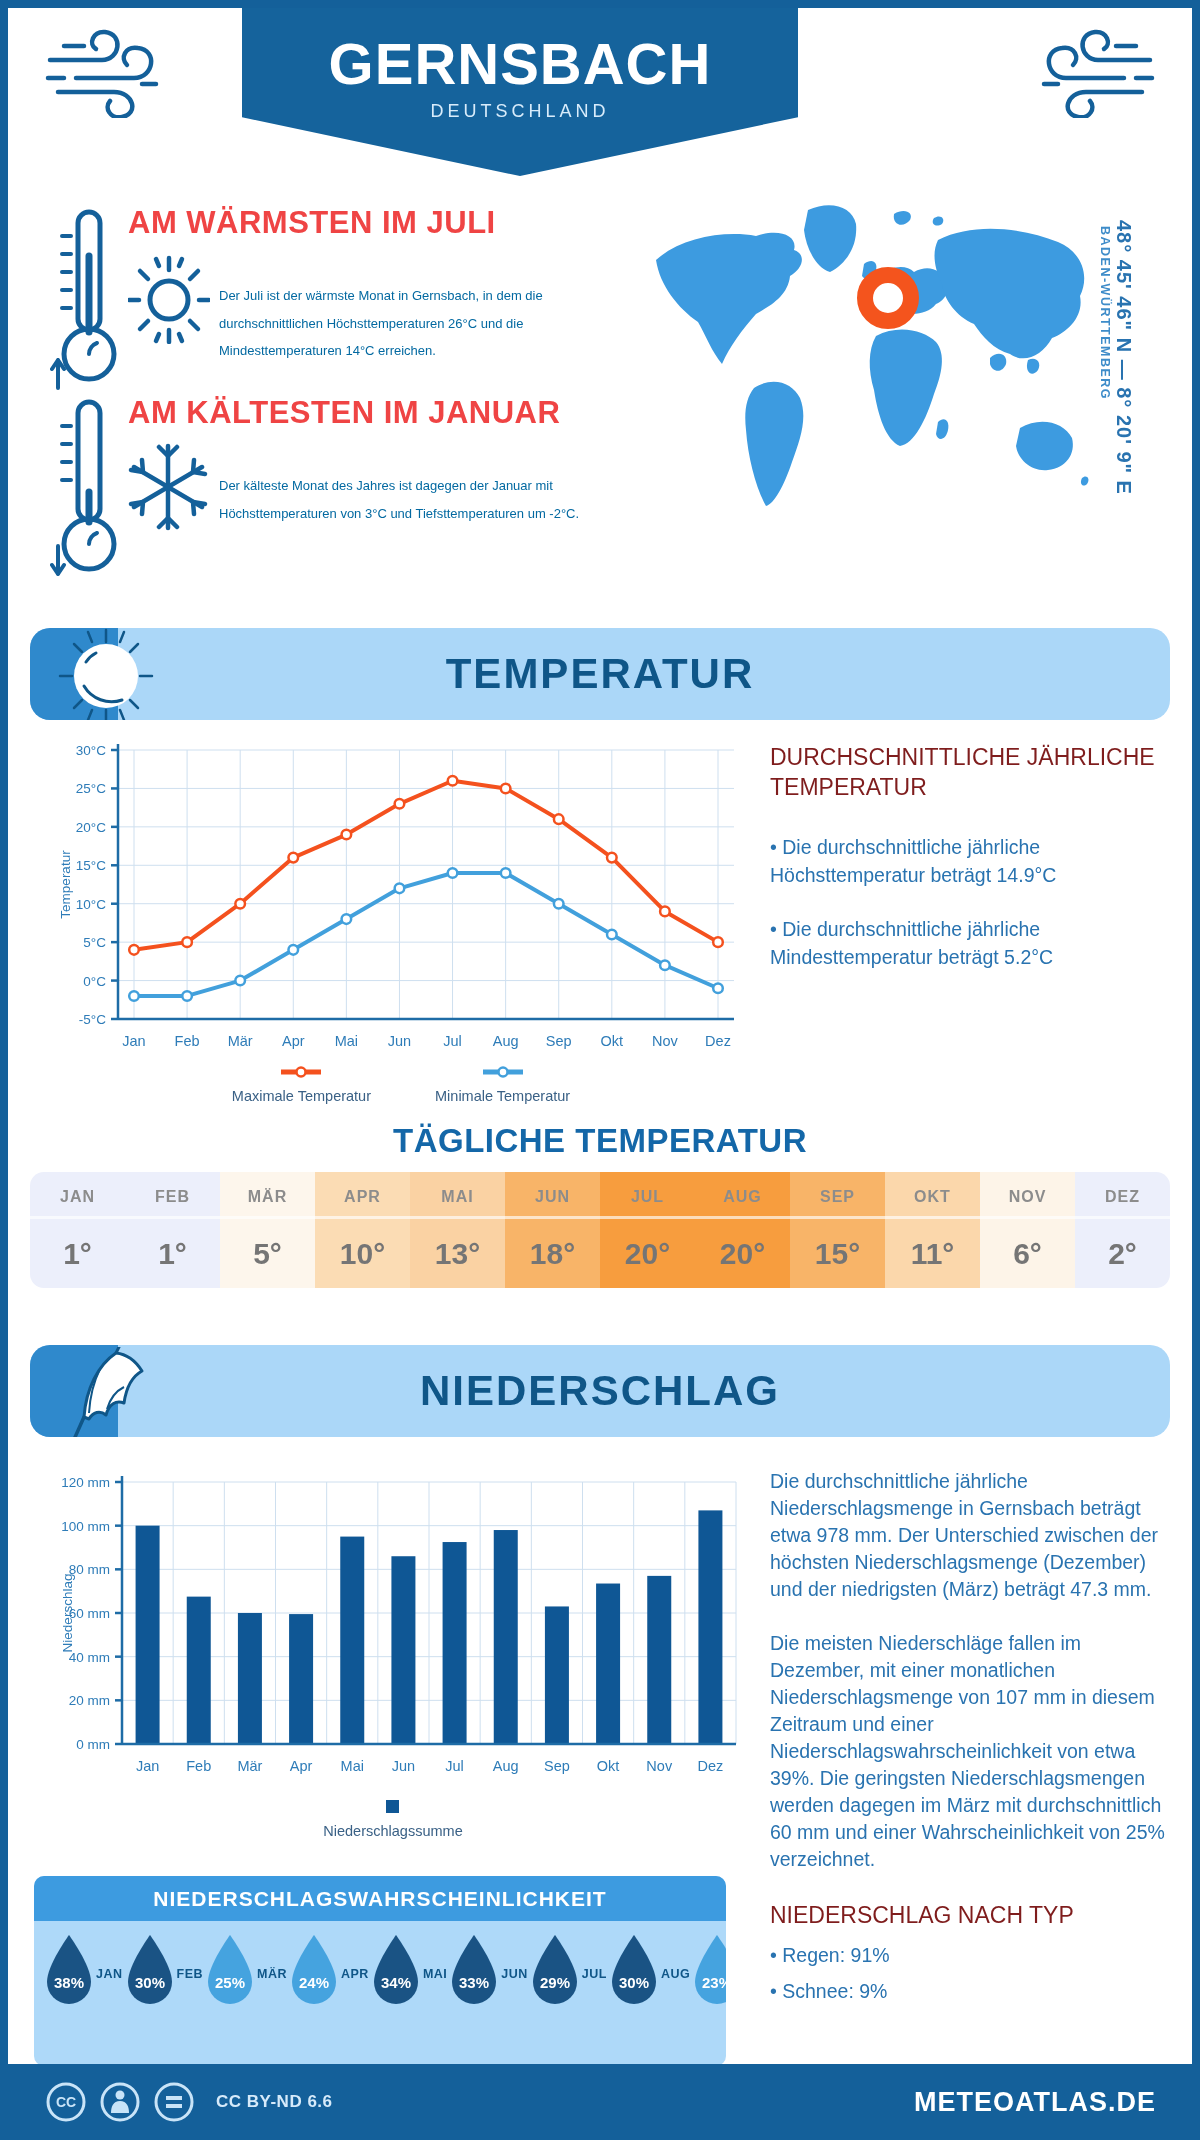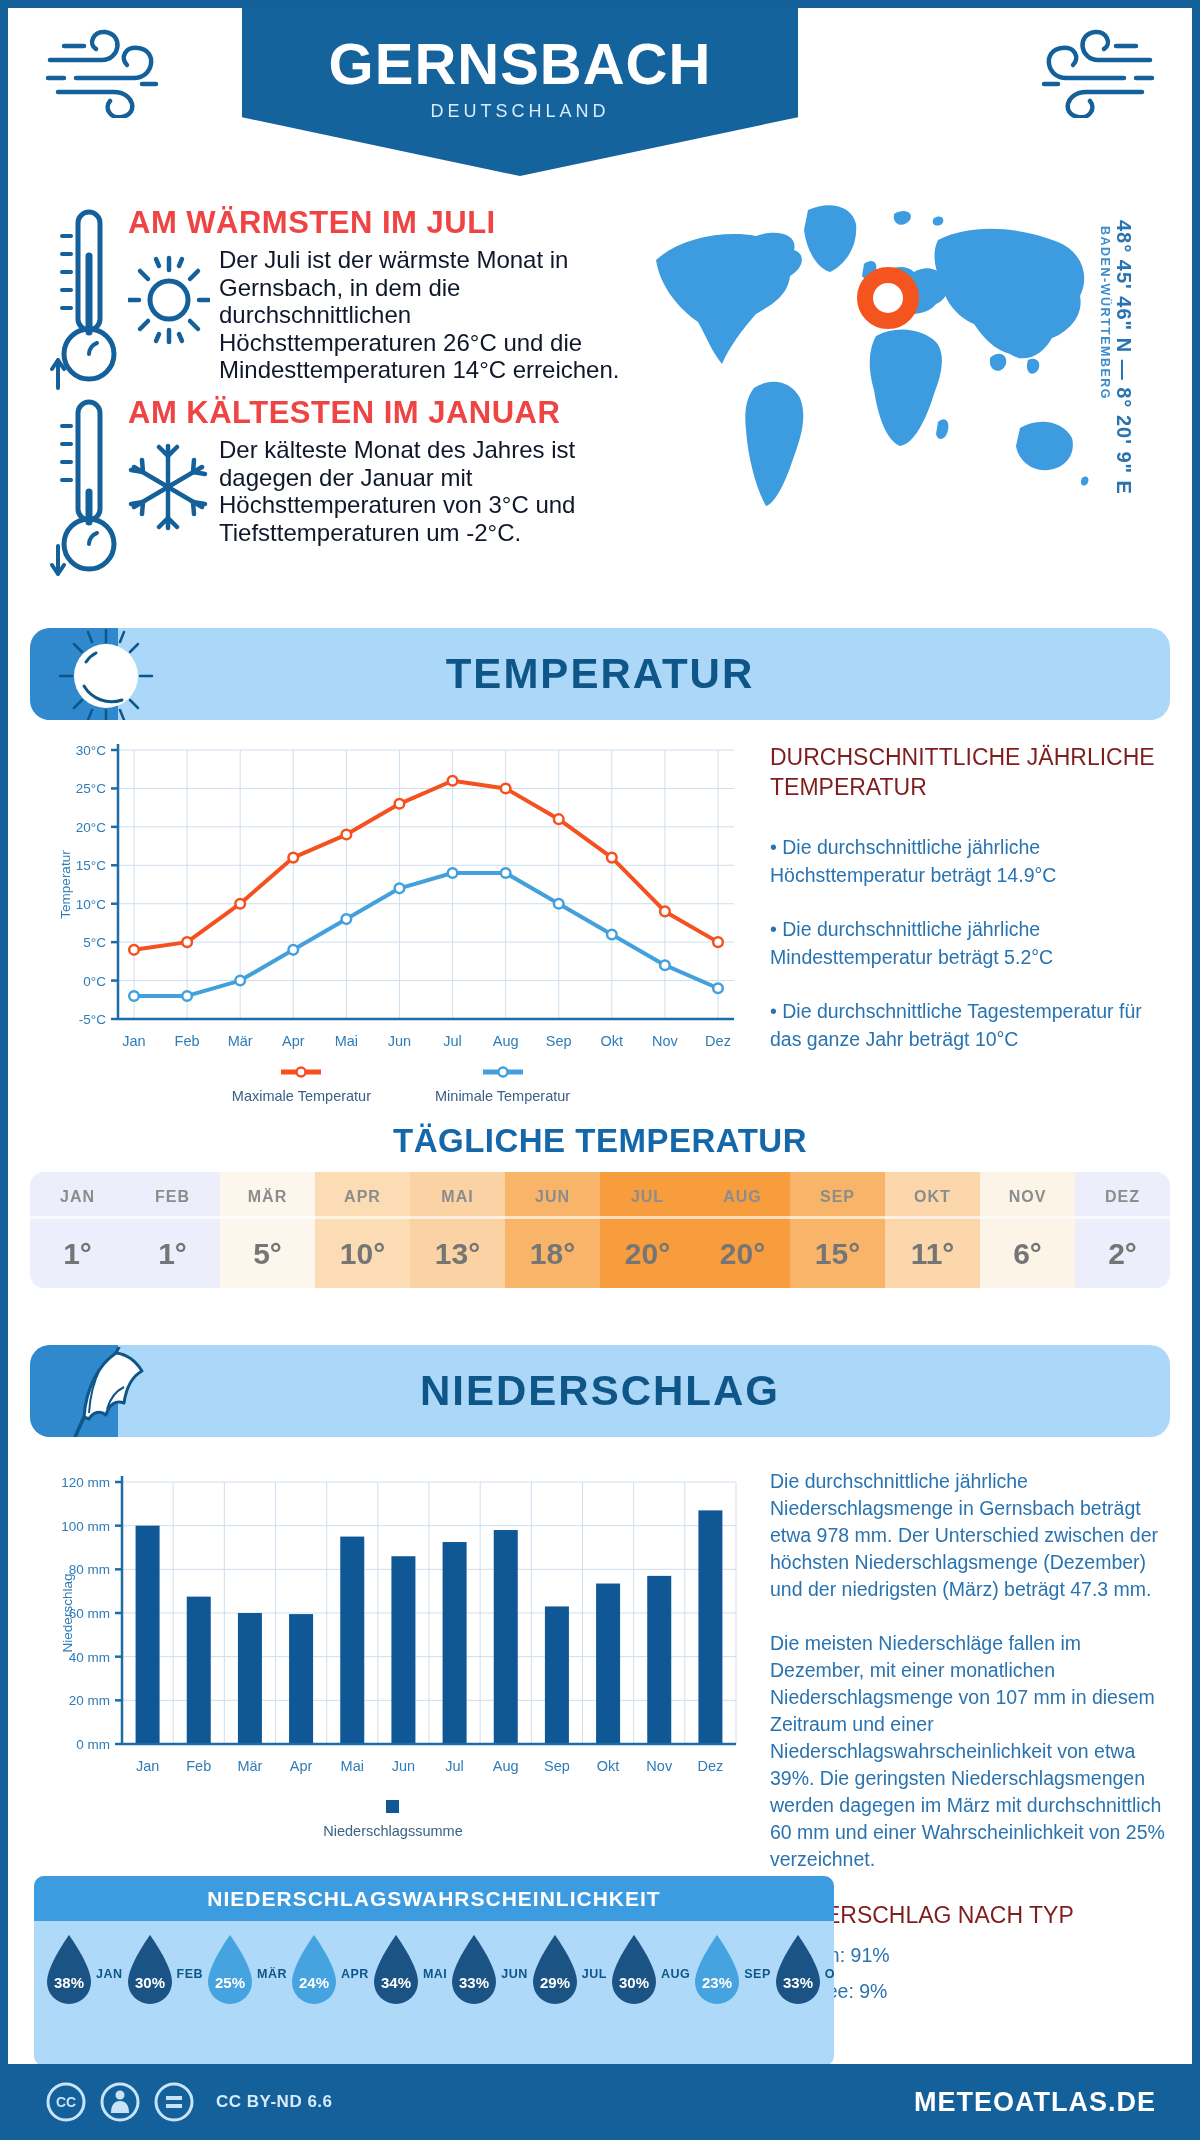--- a/index.html
+++ b/index.html
@@ -9,21 +9,21 @@
   .abs{position:absolute;}
 
   
   .banner{left:242px;top:8px;width:556px;height:168px;background:#15639C;
     clip-path:polygon(0 0,100% 0,100% 65%,50% 100%,0 65%);text-align:center;color:#fff;}
   .banner h1{margin:22px 0 0;font-size:58px;letter-spacing:1px;}
   .banner .sub{margin-top:4px;font-size:18px;letter-spacing:4px;color:#D8ECFB;}
 
   
   .hl-title{font-size:31px;font-weight:bold;color:#ef4444;letter-spacing:0.5px;}
-  .hl-text{font-size:24px;line-height:27.5px;color:#0f172a;width:412px;}
+  .hl-text{font-size:13px;line-height:27.5px;color:#0369a1;width:412px;margin-top:36px;}
 
   .coords{left:1098px;top:220px;height:310px;writing-mode:vertical-rl;text-orientation:mixed;color:#2973B0;}
   .coords .c1{font-size:20px;font-weight:bold;letter-spacing:1px;display:block;}
   .coords .c2{font-size:12.5px;font-weight:600;letter-spacing:1.5px;display:block;margin-top:6px;color:#3E8CC9;}
 
   
   .sec-banner{left:30px;width:1140px;height:92px;background:#ABD7F8;border-radius:20px;overflow:hidden;}
   .sec-banner .accent{position:absolute;left:0;top:0;width:88px;height:100%;background:#2F89CC;}
   .sec-banner .sec-title{position:absolute;inset:0;display:flex;align-items:center;justify-content:center;
     font-size:42px;font-weight:bold;color:#0F5688;letter-spacing:2px;}
@@ -42,21 +42,21 @@
   .temp-col{flex:1;display:flex;flex-direction:column;}
   .temp-col .head{height:47px;line-height:49px;text-align:center;font-size:16px;font-weight:bold;
     color:#8C8C8C;letter-spacing:1px;border-bottom:3px solid rgba(255,255,255,0.65);}
   .temp-col .val{flex:1;display:flex;align-items:center;justify-content:center;font-size:30px;font-weight:bold;color:#757575;}
 
   
   .legend{display:flex;justify-content:center;align-items:center;gap:64px;font-size:14.5px;color:#3A6186;}
   .legend .item{display:flex;align-items:center;gap:10px;flex-direction:column;}
 
   
-  .prob{left:34px;top:1876px;width:800px;height:190px;border-radius:10px;overflow:hidden;background:#AED9F9;}
+  .prob{left:34px;top:1876px;width:692px;height:190px;border-radius:10px;overflow:hidden;background:#AED9F9;}
   .prob .hdr{height:45px;background:#3D9BE0;display:flex;align-items:center;justify-content:center;
     color:#fff;font-size:21px;font-weight:bold;letter-spacing:1px;}
   .prob .drops{display:flex;padding:12px 8px 0;}
   .prob .cell{flex:1;display:flex;flex-direction:row;align-items:center;}
   .prob .cell .mon{margin-top:5px;font-size:12.5px;font-weight:bold;color:#0F5688;letter-spacing:0.5px;}
 
   
   .footer{left:0;bottom:0;width:1200px;height:76px;background:#14609A;display:flex;align-items:center;
     justify-content:space-between;padding:0 44px;z-index:40;}
   .footer .lic{display:flex;align-items:center;gap:10px;}
@@ -294,21 +294,20 @@
       </svg>
       <span>Minimale Temperatur</span>
     </div>
   </div>
 
   <div class="abs" style="left:770px;top:742px;width:406px">
     <div class="col-title">DURCHSCHNITTLICHE JÄHRLICHE TEMPERATUR</div>
     <div class="bullets" style="margin-top:32px">
       <p>Die durchschnittliche jährliche Höchsttemperatur beträgt 14.9°C</p>
       <p>Die durchschnittliche jährliche Mindesttemperatur beträgt 5.2°C</p>
-      <p>Die durchschnittliche Tagestemperatur für das ganze Jahr beträgt 10°C</p>
     </div>
   </div>
 
   <div class="abs center-title" style="top:1122px">TÄGLICHE TEMPERATUR</div>
   <div class="temp-table abs">
       <div class="temp-col" style="background: rgb(236, 239, 251);">
         <div class="head">JAN</div>
         <div class="val">1°</div>
       </div>
       <div class="temp-col" style="background: rgb(236, 239, 251);">

